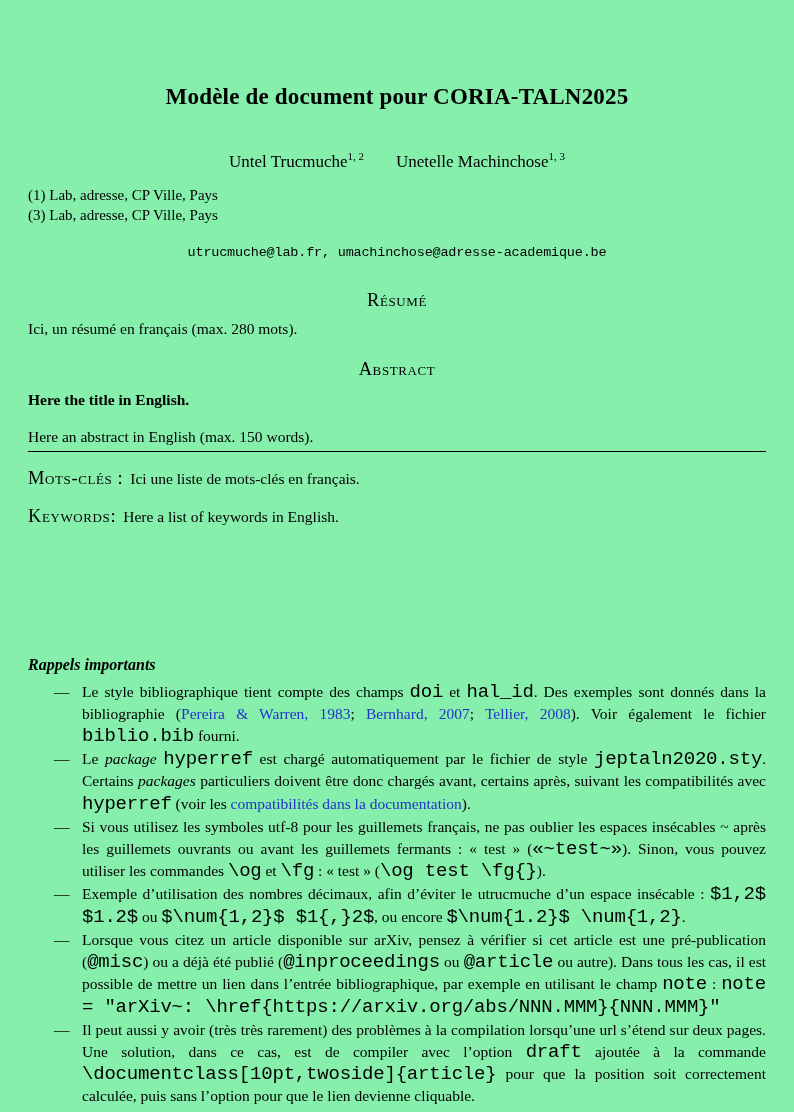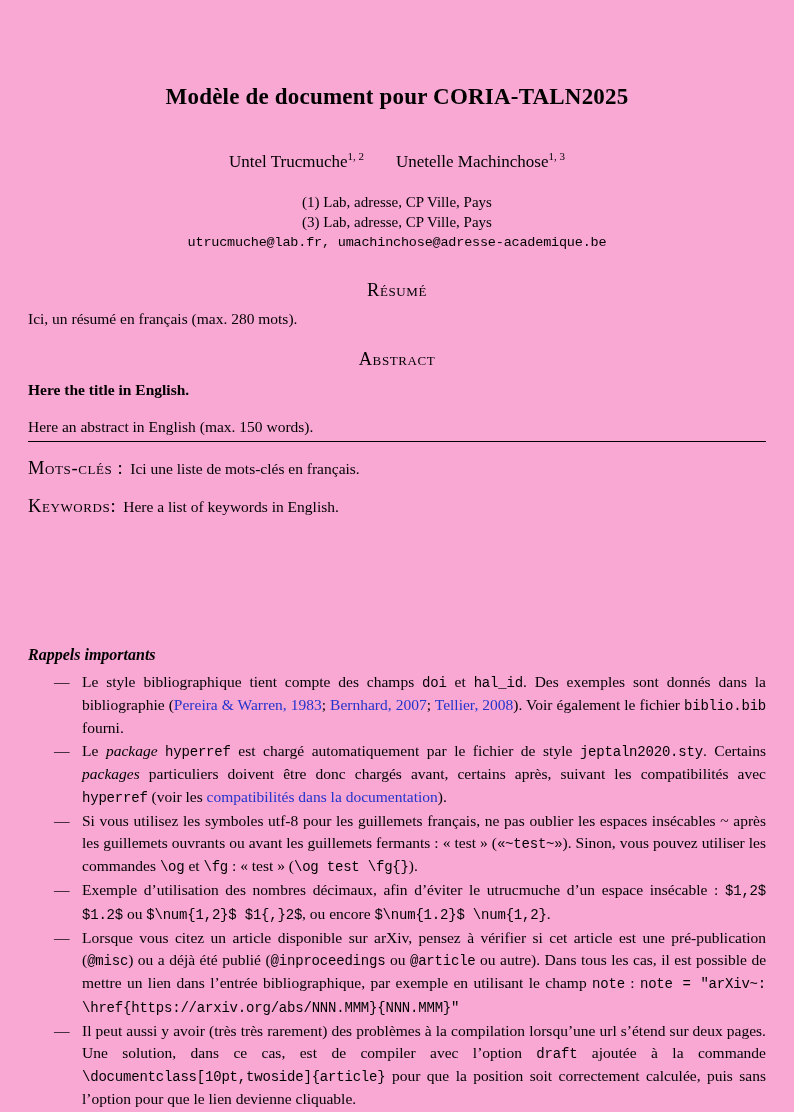--- a/index.html
+++ b/index.html
@@ -1,21 +1,21 @@
 <!DOCTYPE html>
 <html><head>
 <meta charset="utf-8">
 <style>
   html, body { margin: 0; padding: 0; background: #ffffff; }
   .page {
     position: relative;
     width: 794px;
     height: 1112px;
     margin: 0 auto;
-    background: #f9a8d4;
+    background: #86efac;
     box-sizing: border-box;
     padding: 0 28px;
     overflow: hidden;
     font-family: "Liberation Serif", serif;
     color: #000000;
     font-size: 15.5px;
   }
   .title {
     margin: 84px 0 0 0;
     text-align: center;
@@ -23,23 +23,23 @@
     font-weight: bold;
     letter-spacing: 0.2px;
   }
   .authors {
     margin-top: 40px;
     text-align: center;
     font-size: 17px;
   }
   .authors .author { margin: 0 16px; }
   .authors sup { font-size: 11px; }
-  .affils { margin-top: 20px; text-align: center; font-size: 15px; line-height: 20.5px; }
+  .affils { margin-top: 13px; font-size: 15px; line-height: 20.5px; }
   .email {
-    margin-top: 2px;
+    margin-top: 19px;
     text-align: center;
     font-family: "Liberation Mono", monospace;
     font-size: 13.5px;
     letter-spacing: -0.2px;
   }
   .sec-row { display: flex; align-items: center; flex-direction: column; }
   .sec-row.resume { margin-top: 30px; }
   .sec-row.abstract { margin-top: 20px; }
   .sc {
     font-variant: small-caps;
@@ -55,21 +55,21 @@
   .abstract-text { margin-top: 16px; padding-bottom: 4px; border-bottom: 1.2px solid #000; }
   .kw-row { margin-top: 15px; line-height: 22px; }
   .kw-row .sc { margin-right: 7px; }
   .reminders-heading { margin: 128px 0 0 0; font-size: 16px; font-weight: bold; font-style: italic; }
   .list { margin-top: 7px; }
   .li { display: flex; line-height: 22.2px; margin-bottom: 1px; }
   .dash { width: 28px; margin-left: 26px; flex: none; }
   .li-text { flex: 1; text-align: justify; }
   .mono {
     font-family: "Liberation Mono", monospace;
-    font-size: 14px;
+    font-size: 19px;
     letter-spacing: -0.2px;
   }
   .it { font-style: italic; margin-top: 40px; }
   .link { cursor: pointer; }
 </style>
 </head>
 <body>
 
 <div class="page">
 

